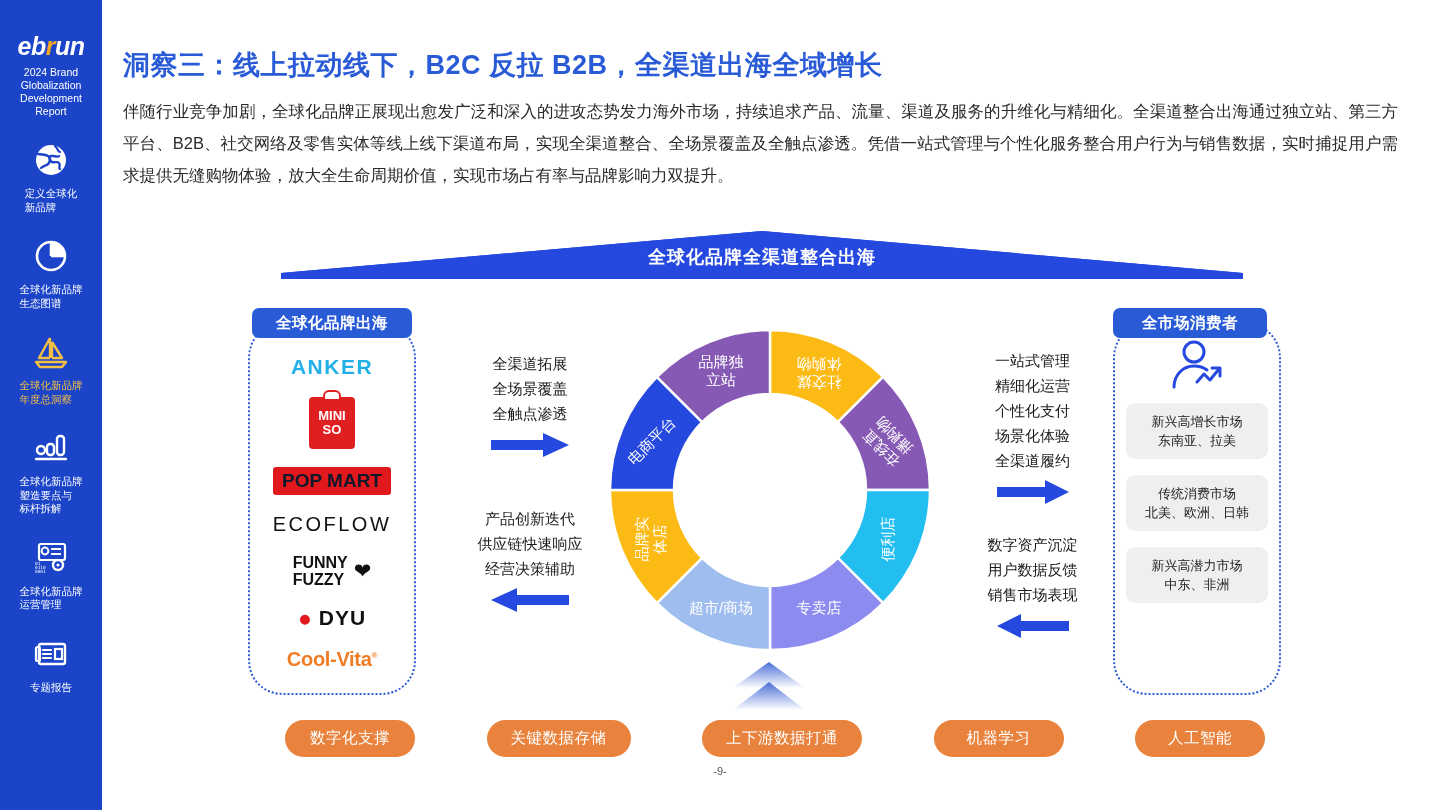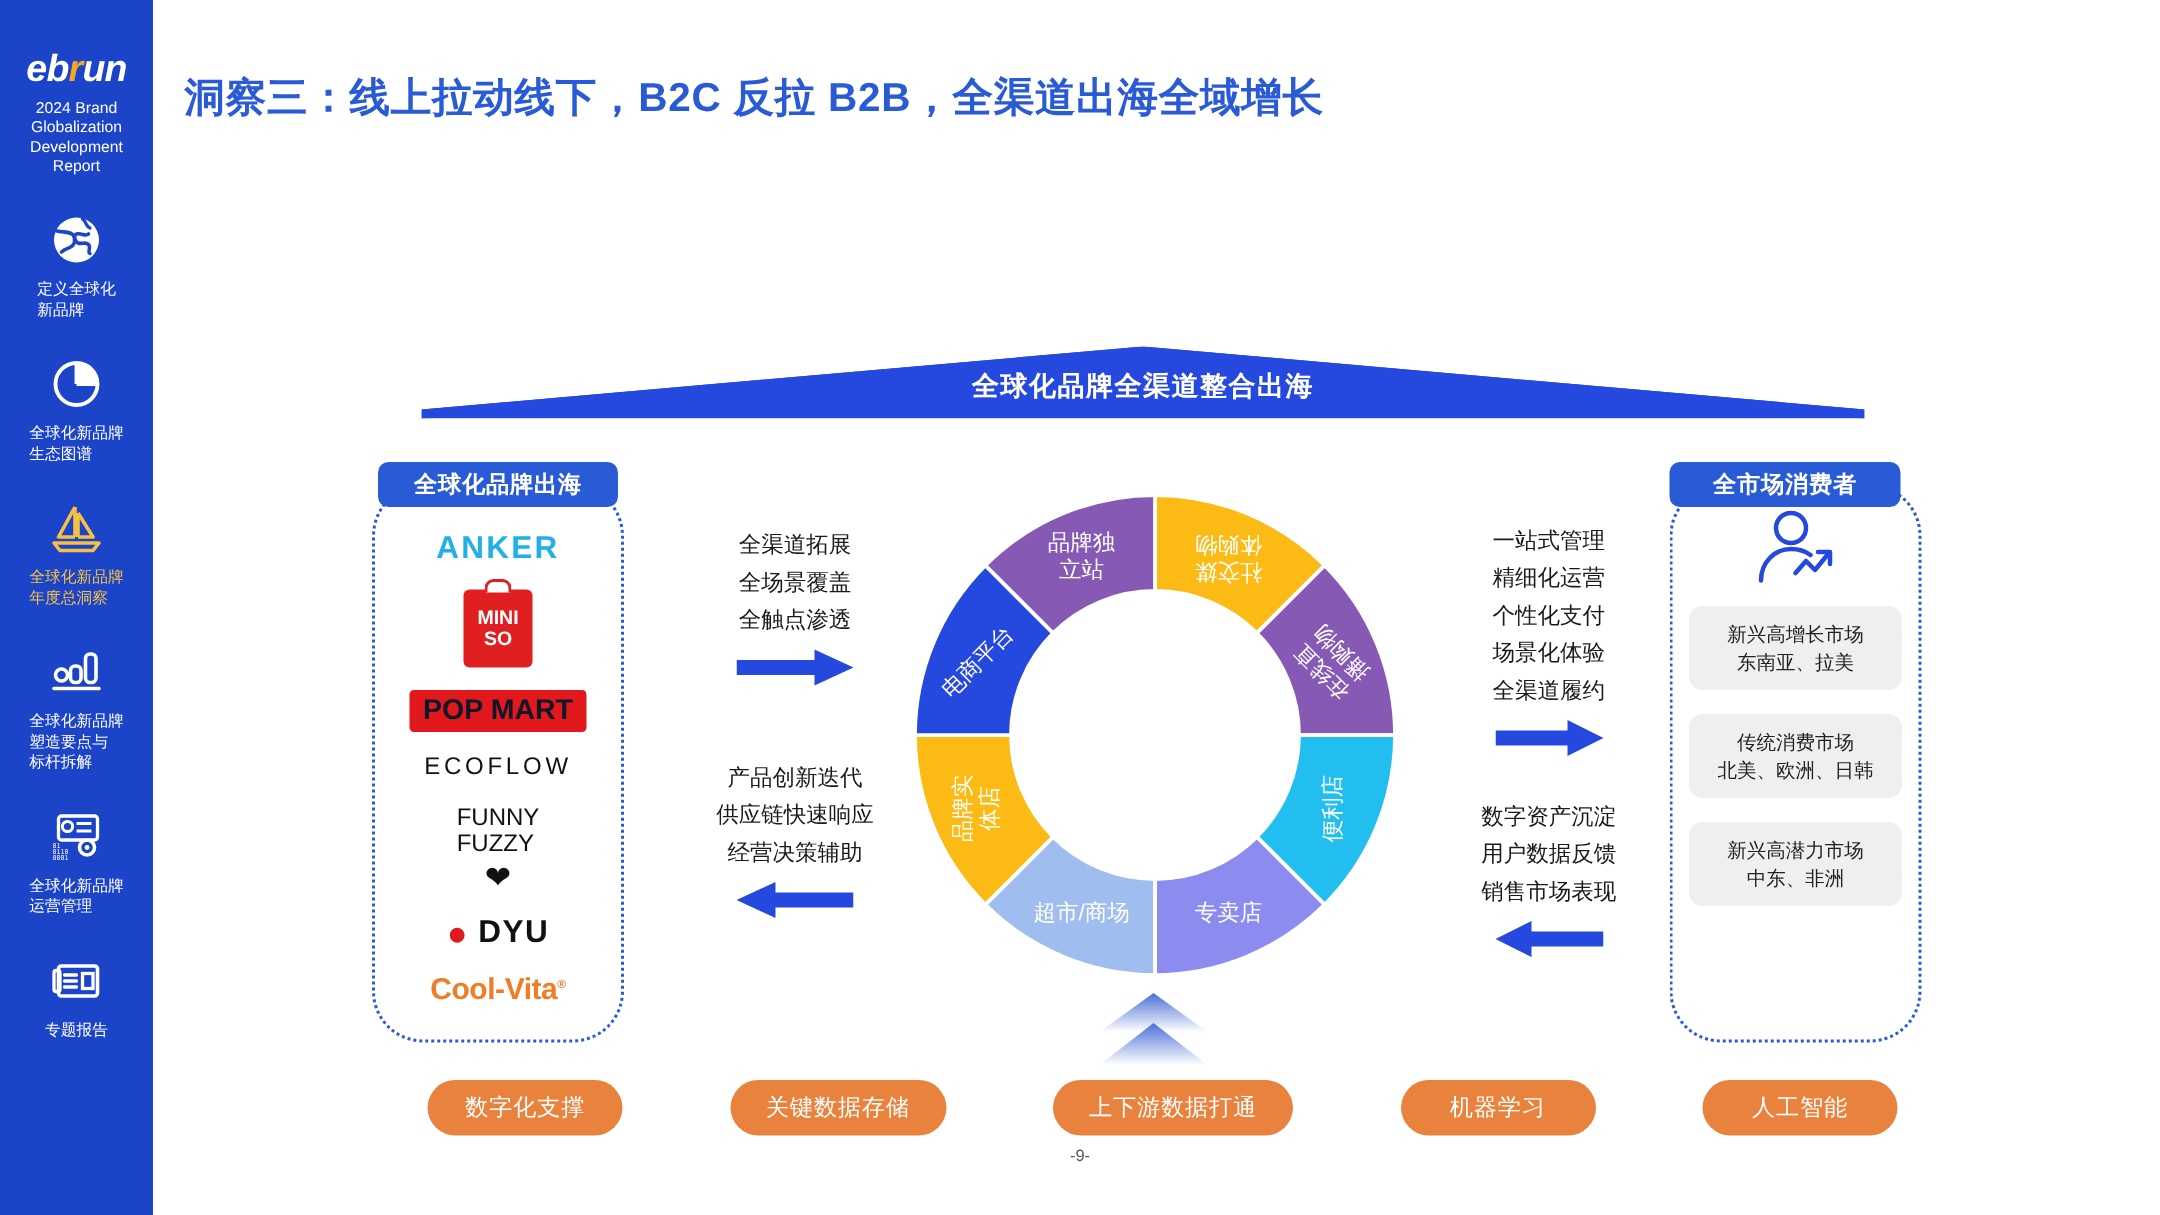--- a/index.html
+++ b/index.html
@@ -98,24 +98,24 @@
   }
   .miniso-handle {
     position:absolute; top:-7px; left:50%; transform:translateX(-50%);
     width: 18px; height: 9px; border: 2.5px solid #E02020;
     border-bottom: none; border-radius: 6px 6px 0 0; background:#fff;
   }
   .popmart {
     background:#E1191D; color:#0f172a; font-size:19px; font-weight:800;
     padding: 3px 9px; border-radius: 3px; letter-spacing: 0px;
   }
-  .ecoflow { font-size: 16px; font-weight: 500; color:#111; letter-spacing: 2.5px; }
+  .ecoflow { font-size: 20px; font-weight: 500; color:#111; letter-spacing: 2.5px; }
   .funnyfuzzy {
     display:flex; align-items:center; gap: 6px;
-    font-size: 16px; font-weight: 400; color:#111; line-height: 17px; flex-direction: column;
+    font-size: 16px; font-weight: 700; color:#111; line-height: 17px;
   }
   .heart { color:#111; font-size: 21px; line-height: 18px; }
   .dyu { display:flex; align-items:center; gap: 7px; }
   .dyu-mark { color:#E1191D; font-size: 23px; line-height: 20px; font-weight:800; }
   .dyu-text { font-size: 21px; font-weight: 800; color:#111; letter-spacing: 1px; }
   .coolvita {
     font-size: 20px; font-weight: 800; color:#F07C25; letter-spacing:-0.3px;
     position: relative;
   }
   .coolvita sup { font-size: 8px; vertical-align: super; }
@@ -264,20 +264,21 @@
           <rect x="5" y="13" width="4" height="14" rx="1.5" fill="none" stroke="#fff" stroke-width="2.2"></rect>
           <path d="M12 16h8M12 20h8M12 24h8" stroke="#fff" stroke-width="2.2" stroke-linecap="round"></path>
           <rect x="24" y="15" width="7" height="10" fill="none" stroke="#fff" stroke-width="2.2"></rect>
         </svg>
       </div>
       <div class="nav-label">专题报告</div>
     </div>
   </div>
 
   <div class="page-title">洞察三：线上拉动线下，B2C 反拉 B2B，全渠道出海全域增长</div>
+  <div class="page-body">伴随行业竞争加剧，全球化品牌正展现出愈发广泛和深入的进攻态势发力海外市场，持续追求产品、流量、渠道及服务的升维化与精细化。全渠道整合出海通过独立站、第三方平台、B2B、社交网络及零售实体等线上线下渠道布局，实现全渠道整合、全场景覆盖及全触点渗透。凭借一站式管理与个性化服务整合用户行为与销售数据，实时捕捉用户需求提供无缝购物体验，放大全生命周期价值，实现市场占有率与品牌影响力双提升。</div>
 
   <div class="banner">
     <svg viewBox="0 0 962 48" preserveAspectRatio="none">
       <polygon points="481,0 962,42 962,48 481,10 0,48 0,42" fill="#2548DF"></polygon>
       <polygon points="481,0 962,42 962,48 0,48 0,42" fill="#2548DF"></polygon>
     </svg>
     <div class="banner-label">全球化品牌全渠道整合出海</div>
   </div>
 
   <div class="dotted-panel" id="brand-panel"></div>

